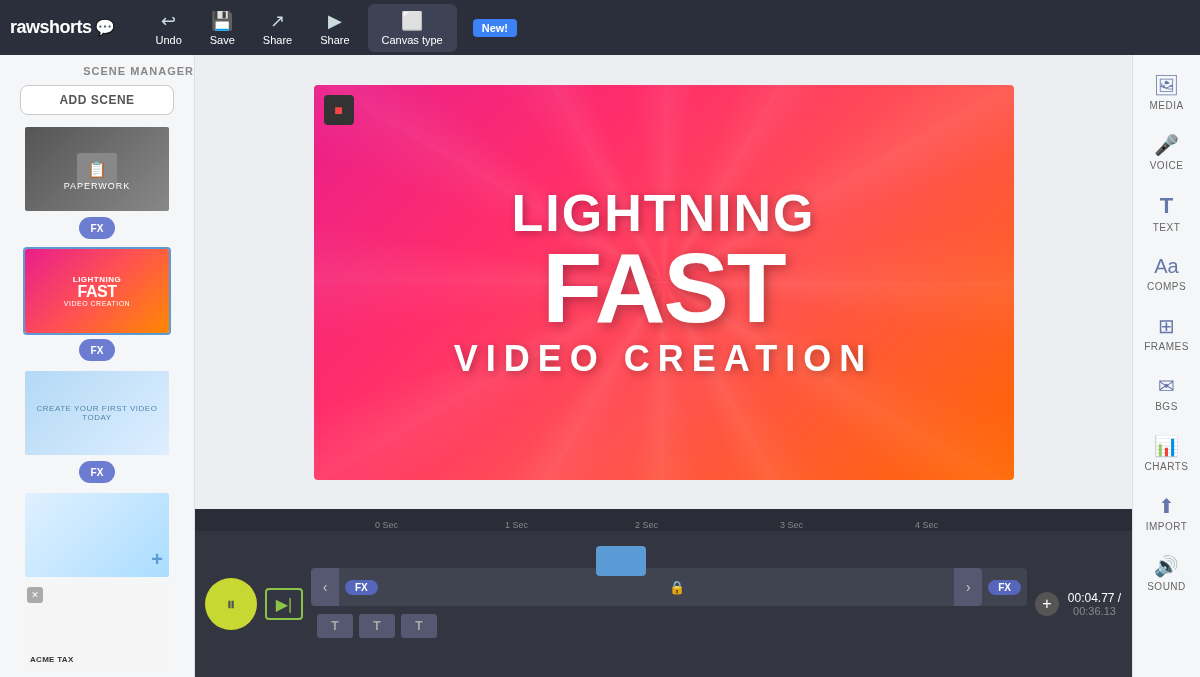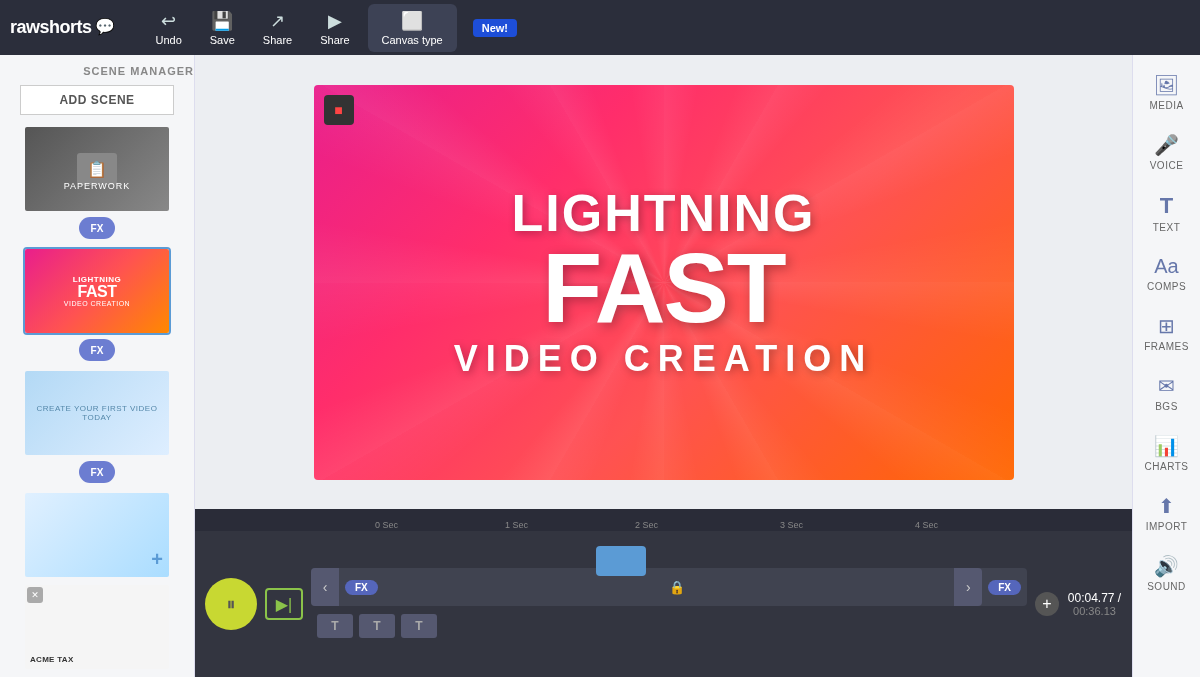--- a/index.html
+++ b/index.html
@@ -18,21 +18,21 @@
       height: 55px;
       background: #2b2e3b;
       display: flex;
       align-items: center;
       padding: 0 10px;
       flex-shrink: 0;
       z-index: 10;
     }
     .logo-area {
       display: flex;
-      align-items: flex-start;
+      align-items: center;
       margin-right: 30px;
     }
     .logo-text {
       color: white;
       font-size: 18px;
       font-weight: bold;
       letter-spacing: -0.5px;
     }
     .logo-icon {
       color: #4fc3f7;
@@ -58,21 +58,21 @@
       font-size: 18px;
       margin-bottom: 2px;
       color: #cdd;
     }
     .toolbar-btn.canvas-type {
       background: #3d4255;
       border-radius: 6px;
       padding: 6px 14px;
     }
     .new-badge {
-      background: #1d4ed8;
+      background: #3b82f6;
       color: white;
       font-size: 11px;
       font-weight: bold;
       border-radius: 4px;
       padding: 3px 9px;
       margin-left: 8px;
     }
 
     
     #main {
@@ -97,21 +97,21 @@
       font-size: 11px;
       color: #888;
       letter-spacing: 1px;
       font-weight: bold;
       text-transform: uppercase;
     }
     .add-scene-btn {
       margin: 0 20px 10px;
       border: 1.5px solid #ccc;
       background: white;
-      border-radius: 0;
+      border-radius: 8px;
       text-align: center;
       padding: 7px 0;
       font-size: 12px;
       color: #555;
       cursor: pointer;
       font-weight: bold;
       letter-spacing: 0.5px;
     }
     .scene-list {
       display: flex;

